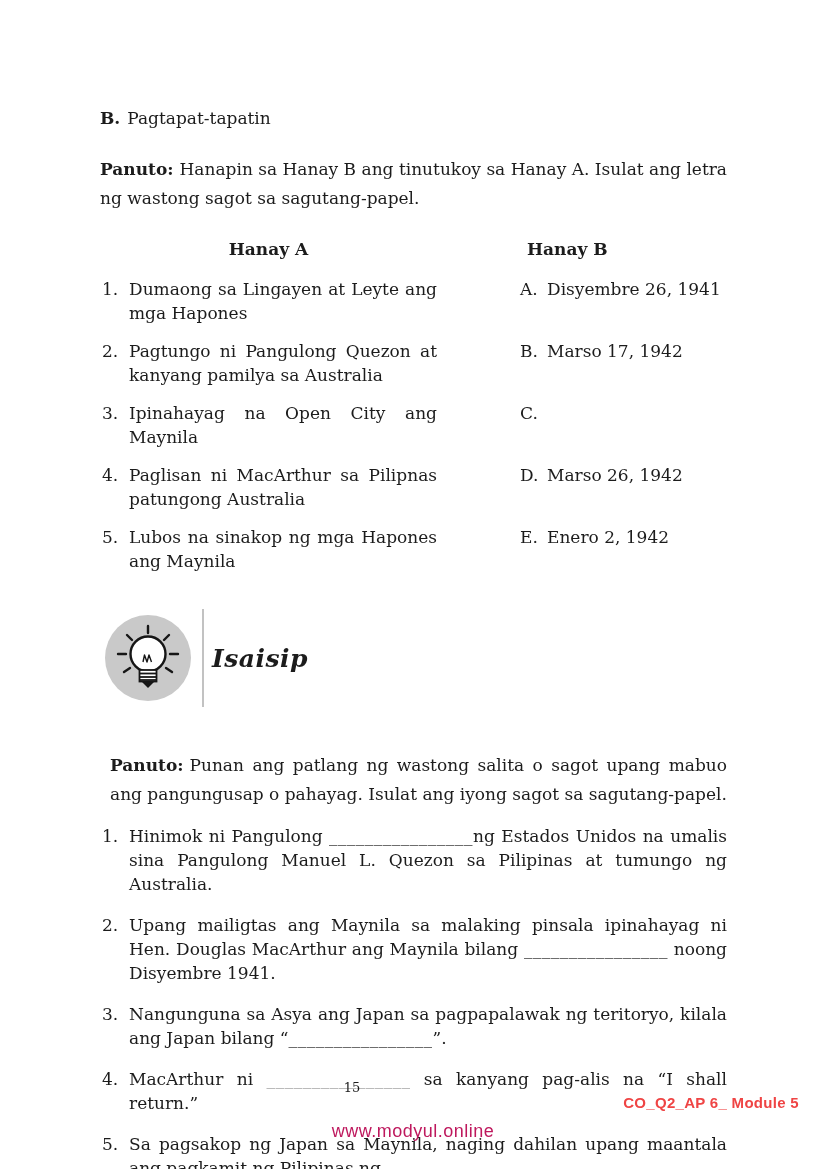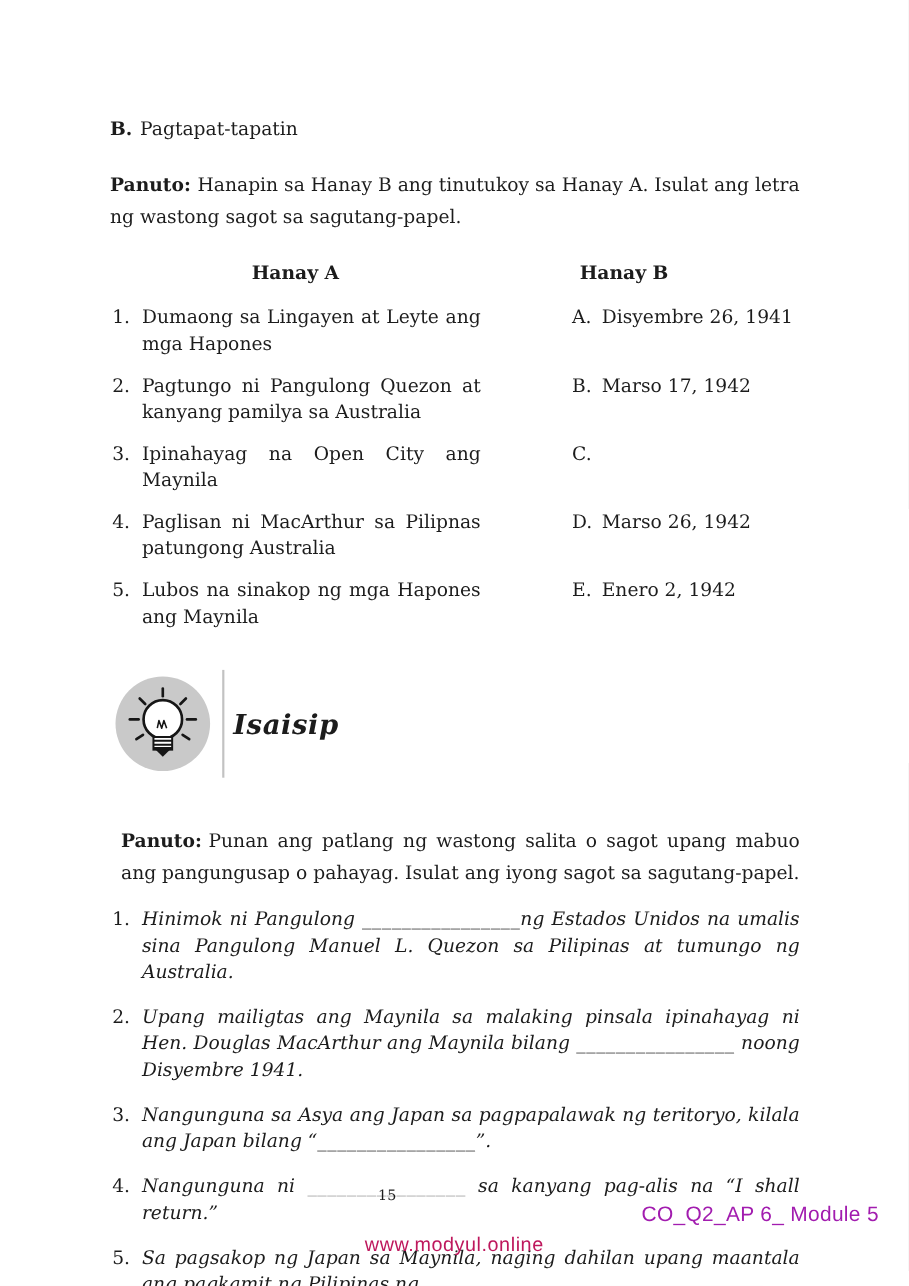--- a/index.html
+++ b/index.html
@@ -69,40 +69,40 @@
     font-size:25px;
     font-weight:bold;
     font-style:italic;
     letter-spacing:0.5px;
   }
 
   
   .fill-item { display:flex; margin-top:17px; line-height:24px; }
   .fill-item.first { margin-top:15px; }
   .fill-item .num { width:27px; flex-shrink:0; padding-left:2px; }
-  .fill-item .item-text { flex:1; text-align:justify;font-style:italic; }
+  .fill-item .item-text { flex:1; text-align:justify; }
   .blank { letter-spacing:0.5px; }
   .blank.gray { color:#9a9a9a; }
 
   
   .page-number {
     position:absolute;
     left:0; width:704px;
     top:1080px;
     text-align:center;
     font-size:13px;
   }
   .module-code {
     position:absolute;
     right:27px; top:1094px;
     font-family:"Liberation Sans", sans-serif;
-    font-weight:normal;
-    font-size:19px;
+    font-weight:bold;
+    font-size:15px;
     letter-spacing:0.3px;
-    color:#a21caf;
+    color:#ef4444;
   }
   .watermark {
     position:absolute;
     left:0; width:826px;
     top:1121px;
     text-align:center;
     font-family:"Liberation Sans", sans-serif;
     font-size:18px;
     letter-spacing:0.5px;
   }
@@ -213,21 +213,21 @@
     <div class="fill-item">
       <span class="num">2.</span>
       <span class="item-text"><span>Upang mailigtas ang Maynila sa malaking pinsala ipinahayag ni Hen. Douglas MacArthur ang Maynila bilang </span><span class="blank">________________</span><span> noong Disyembre 1941.</span></span>
     </div>
     <div class="fill-item">
       <span class="num">3.</span>
       <span class="item-text"><span>Nangunguna sa Asya ang Japan sa pagpapalawak ng teritoryo, kilala ang Japan bilang “</span><span class="blank">________________</span><span>”.</span></span>
     </div>
     <div class="fill-item">
       <span class="num">4.</span>
-      <span class="item-text"><span>Nangunguna ni </span><span class="blank gray" style="color: rgb(154, 154, 154);">________________</span><span> sa kanyang pag-alis na “I shall return.”</span></span>
+      <span class="item-text"><span>MacArthur ni </span><span class="blank gray" style="color: rgb(154, 154, 154);">________________</span><span> sa kanyang pag-alis na “I shall return.”</span></span>
     </div>
     <div class="fill-item">
       <span class="num">5.</span>
       <span class="item-text"><span>Sa pagsakop ng Japan sa Maynila, naging dahilan upang maantala ang pagkamit ng Pilipinas ng </span><span class="blank">________________</span><span>.</span></span>
     </div>
 
   </div>
 
   <div class="page-number">15</div>
   <div class="module-code">CO_Q2_AP 6_ Module 5</div>

